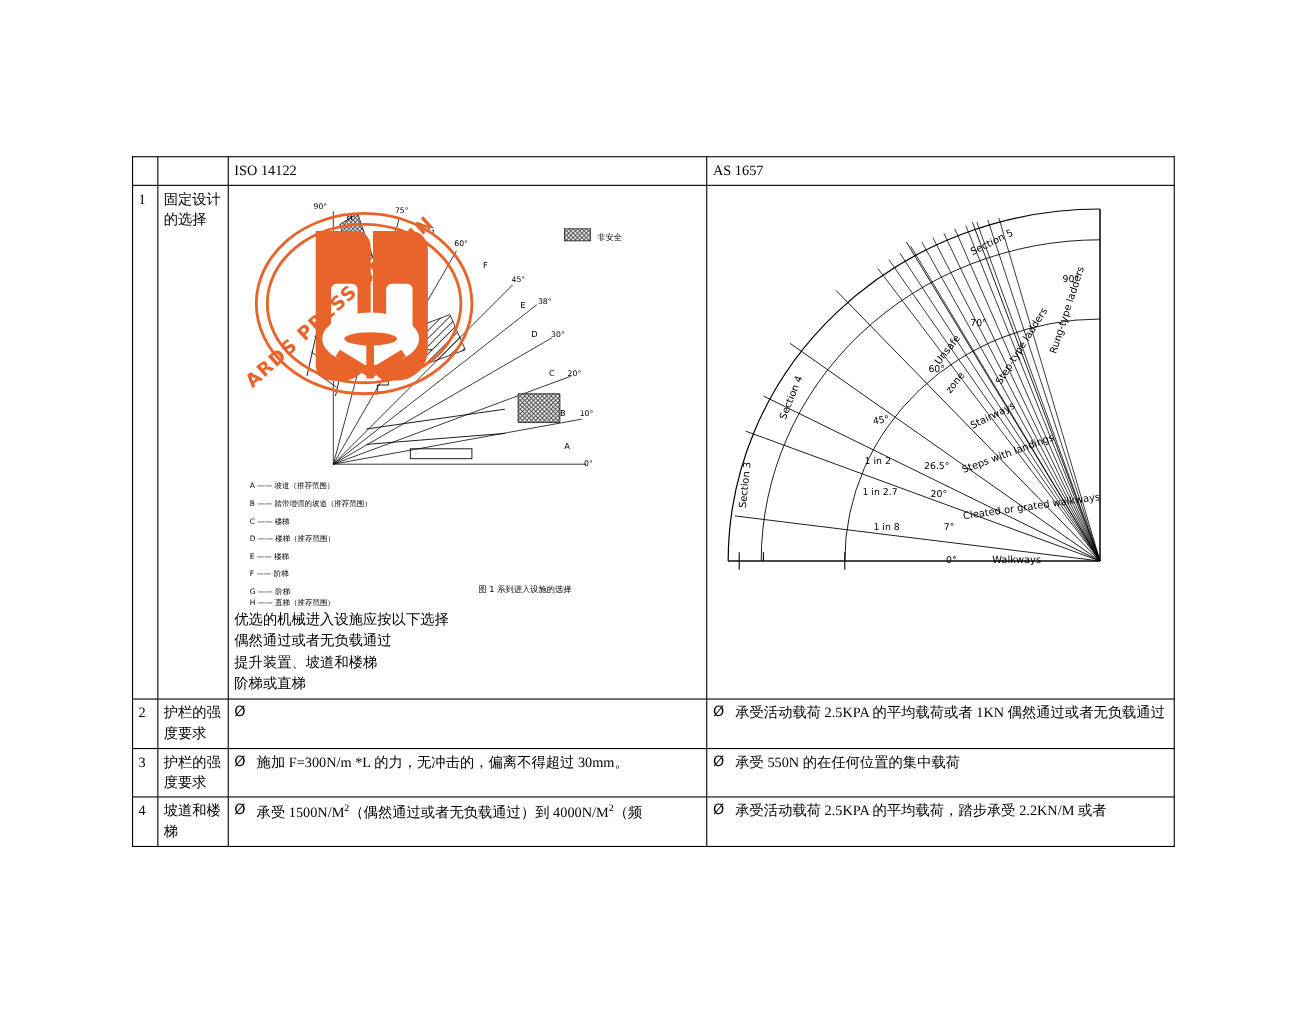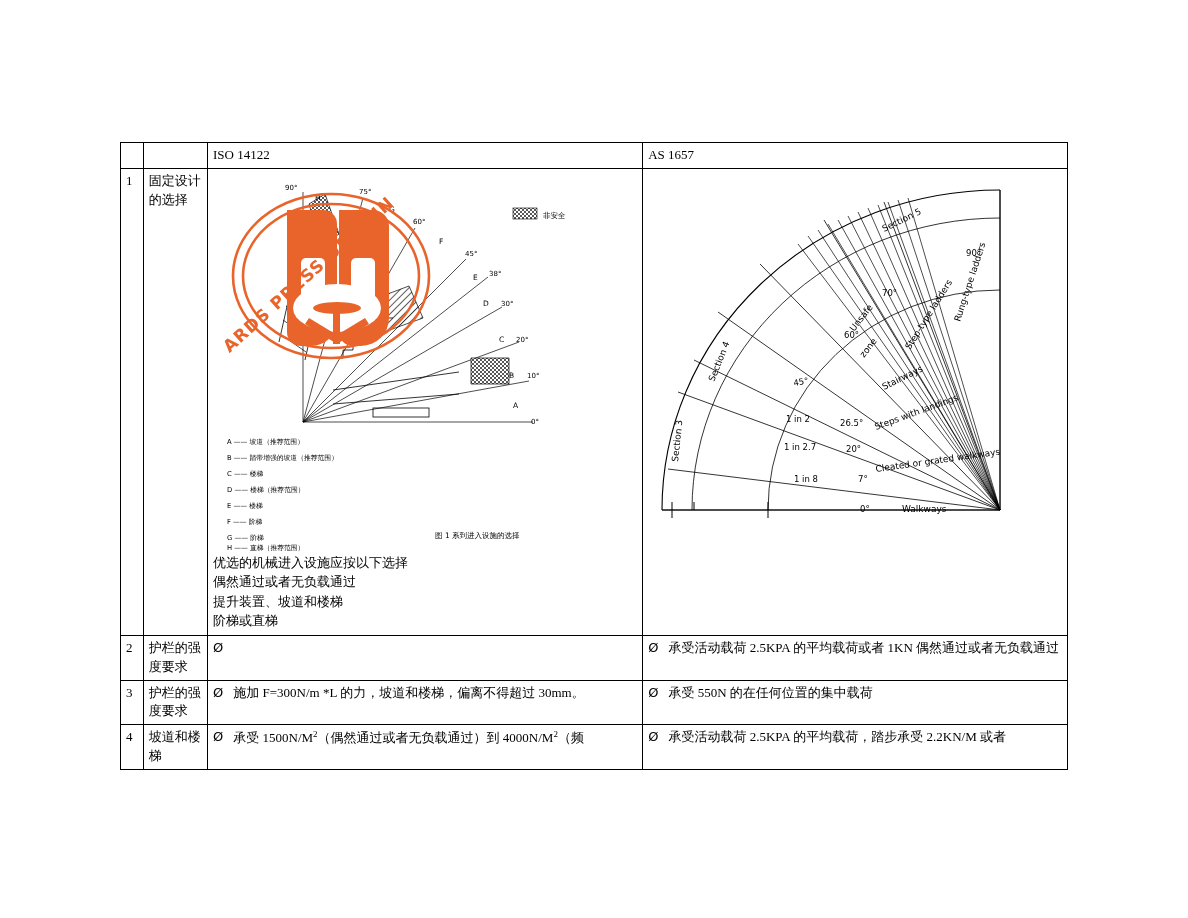--- a/index.html
+++ b/index.html
@@ -338,21 +338,21 @@
           </div>
         </td>
       </tr>
 
       <tr>
         <td>3</td>
         <td>护栏的强度要求</td>
         <td>
           <div class="bulletline">
             <span class="bullet">Ø</span>
-            <span class="btext">施加 F=300N/m *L 的力，坡道和楼梯，偏离不得超过 30mm。</span>
+            <span class="btext">施加 F=300N/m *L 的力，无冲击的，偏离不得超过 30mm。</span>
           </div>
         </td>
         <td>
           <div class="bulletline">
             <span class="bullet">Ø</span>
             <span class="btext">承受 550N 的在任何位置的集中载荷</span>
           </div>
         </td>
       </tr>
 

